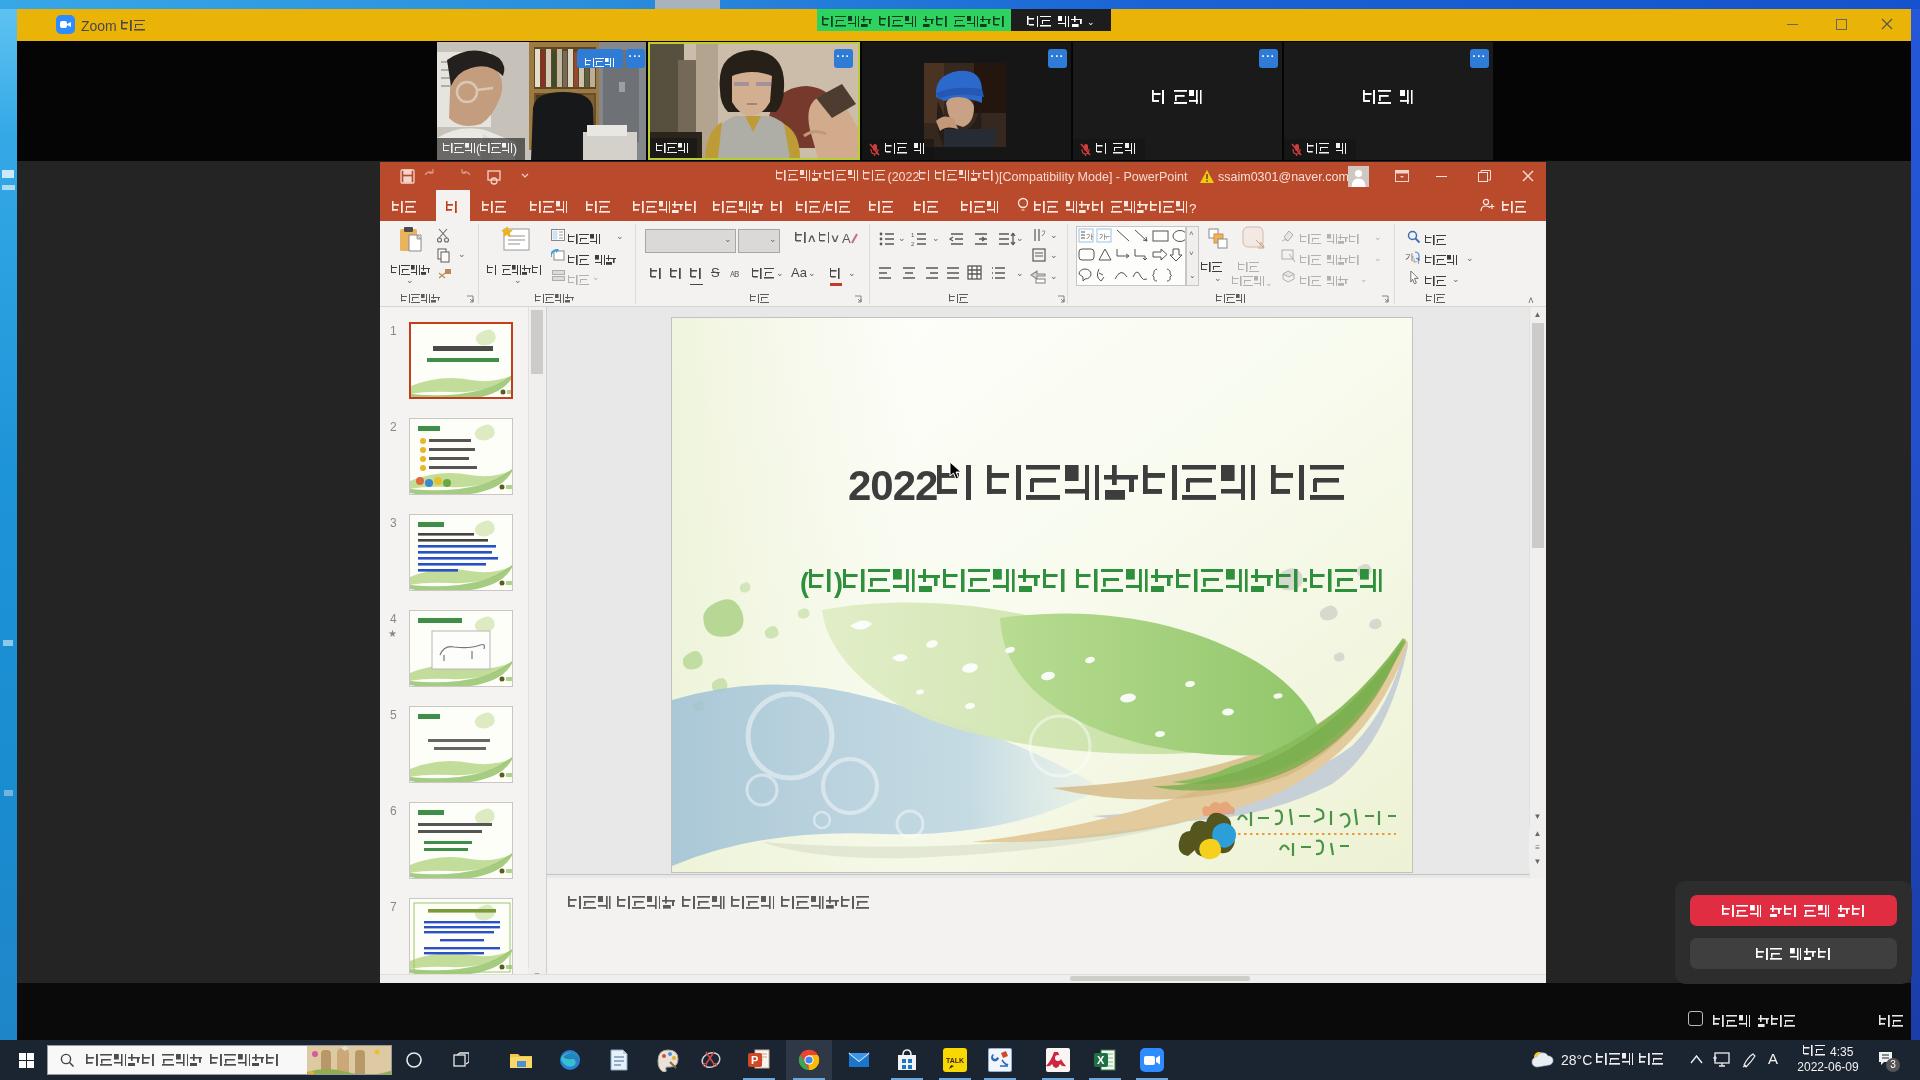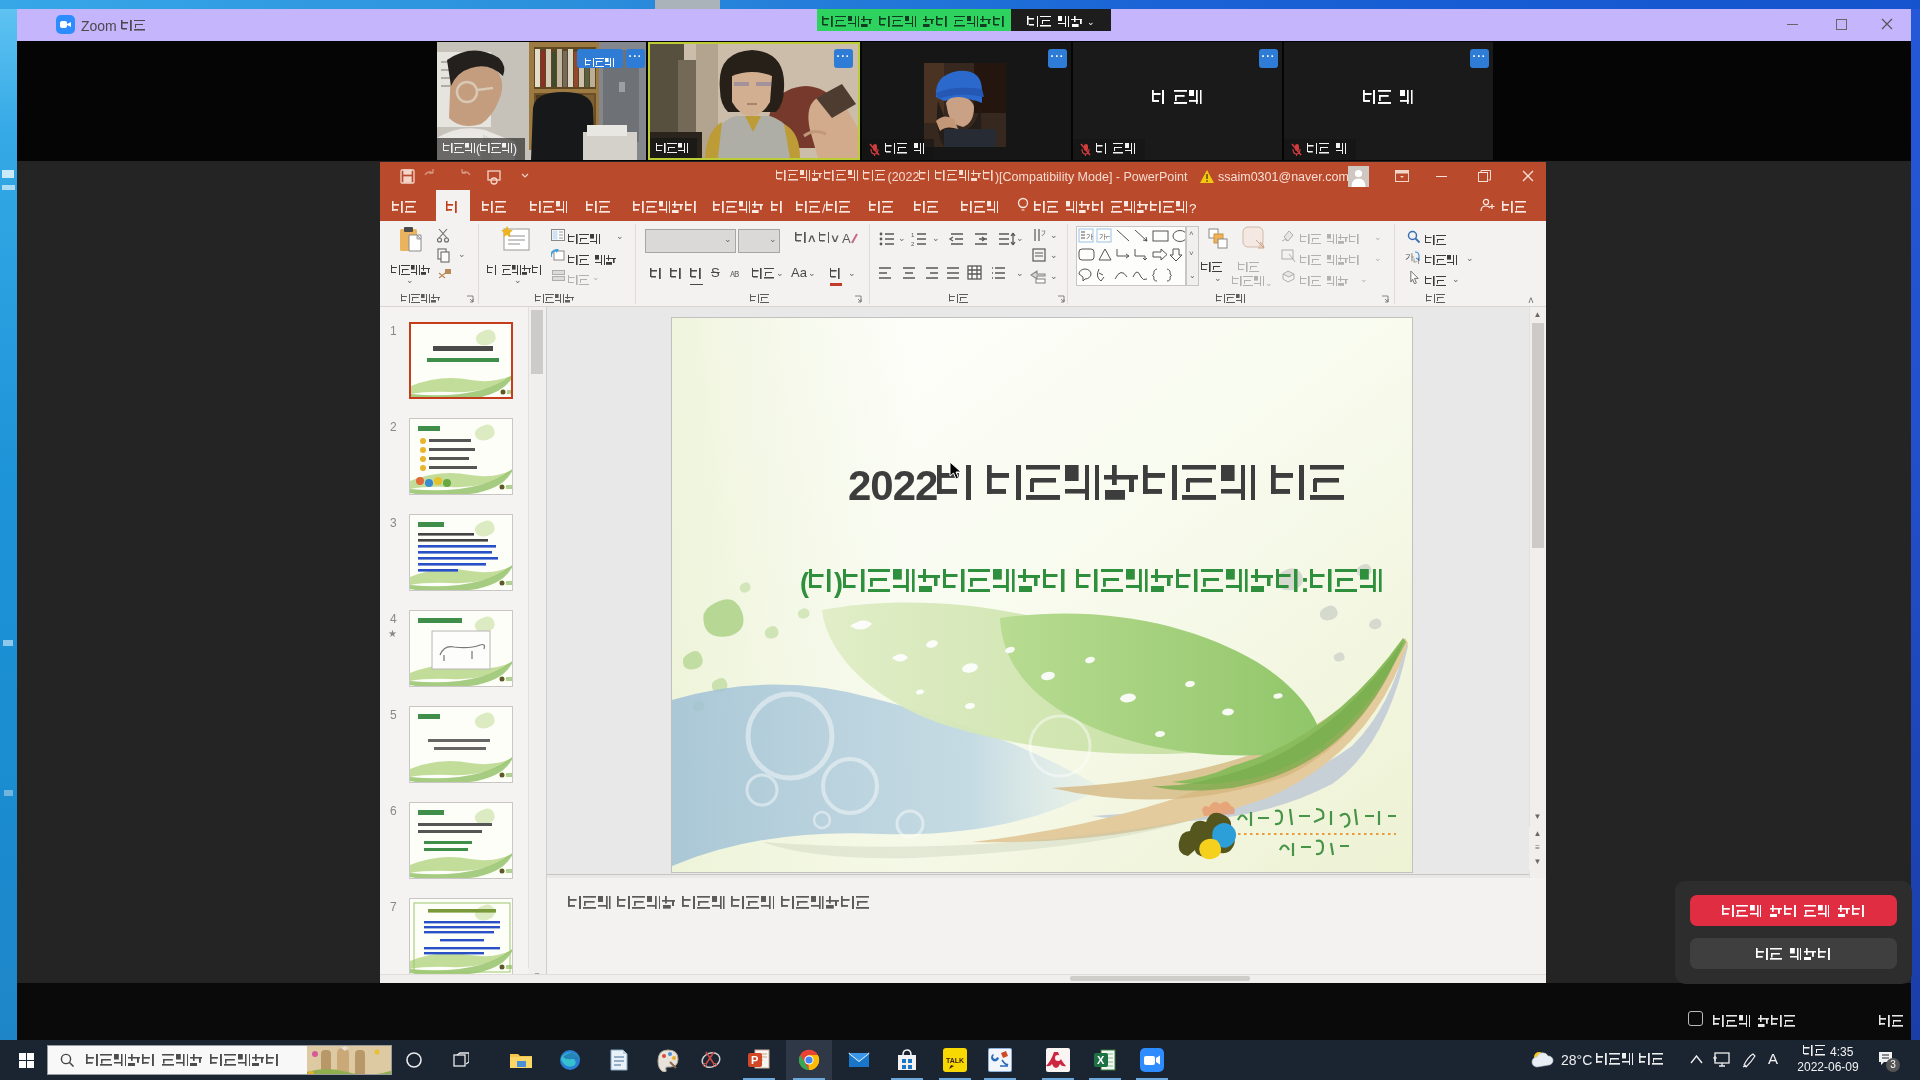--- a/index.html
+++ b/index.html
@@ -25,21 +25,21 @@
 <div class="abs" style="left:655px;top:0;width:65px;height:10px;background:#aab2ba;"></div>
 <div class="abs" style="left:0;top:9px;width:17px;height:1031px;background:linear-gradient(180deg,#5ec2f2,#35a9e6 12%,#1e94d8 45%,#1a8cd0 75%,#1e86c8);"></div>
 <div class="abs" style="left:2px;top:170px;width:12px;height:8px;background:rgba(255,255,255,.75);"></div>
 <div class="abs" style="left:3px;top:640px;width:10px;height:6px;background:rgba(255,255,255,.5);"></div>
 <div class="abs" style="left:2px;top:185px;width:13px;height:5px;background:rgba(255,255,255,.6);"></div>
 <div class="abs" style="left:4px;top:790px;width:9px;height:6px;background:rgba(220,230,240,.45);"></div>
 <div class="abs" style="left:1911px;top:9px;width:9px;height:1031px;background:linear-gradient(180deg,#2458d8,#2350cc 40%,#1c43b4 80%,#1a3da8);"></div>
 
 <div class="abs" style="left:17px;top:9px;width:1894px;height:1031px;background:#0c0c0c;">
 
-  <div class="abs" style="left:0;top:0;width:100%;height:32px;background:#c4b5fd;">
+  <div class="abs" style="left:0;top:0;width:100%;height:32px;background:#eab308;">
     <div class="abs" style="left:39px;top:6px;width:19px;height:19px;border-radius:5px;background:#2d8cff;">
       <div class="abs" style="left:4px;top:6px;width:7px;height:7px;border-radius:2px;background:#fff;"></div>
       <div class="abs" style="left:11px;top:7px;width:4px;height:5px;background:#fff;clip-path:polygon(0 40%,100% 0,100% 100%,0 60%);"></div>
     </div>
     <span class="abs" style="left:64px;top:9px;font-size:14px;color:#4a4a4a;">Zoom <x-k n="2" s="13" style="--c:#4a4a4a"><i class="g1" style="width:11px;height:11px;margin-right:2px;"></i><i class="g2" style="width:11px;height:11px;margin-right:2px;"></i></x-k></span>
 
     <div class="abs" style="left:800px;top:0px;width:194px;height:22px;background:#2ed25f;text-align:center;padding-top:4px;box-sizing:border-box;"><x-k n="4,3,2,4" s="12.5" style="--c:#113c22"><i class="g1" style="width:11px;height:11px;margin-right:2px;"></i><i class="g2" style="width:11px;height:11px;margin-right:2px;"></i><i class="g3" style="width:11px;height:11px;margin-right:2px;"></i><i class="g4" style="width:11px;height:11px;margin-right:2px;"></i><i style="width:5px;height:1px;"></i><i class="g1" style="width:11px;height:11px;margin-right:2px;"></i><i class="g2" style="width:11px;height:11px;margin-right:2px;"></i><i class="g3" style="width:11px;height:11px;margin-right:2px;"></i><i style="width:5px;height:1px;"></i><i class="g4" style="width:11px;height:11px;margin-right:2px;"></i><i class="g1" style="width:11px;height:11px;margin-right:2px;"></i><i style="width:5px;height:1px;"></i><i class="g2" style="width:11px;height:11px;margin-right:2px;"></i><i class="g3" style="width:11px;height:11px;margin-right:2px;"></i><i class="g4" style="width:11px;height:11px;margin-right:2px;"></i><i class="g1" style="width:11px;height:11px;margin-right:2px;"></i></x-k></div>
     <div class="abs" style="left:994px;top:0px;width:100px;height:22px;background:#1d1d1d;text-align:center;padding-top:4px;box-sizing:border-box;"><x-k n="2,2" s="12.5" style="--c:#fff"><i class="g1" style="width:11px;height:11px;margin-right:2px;"></i><i class="g2" style="width:11px;height:11px;margin-right:2px;"></i><i style="width:5px;height:1px;"></i><i class="g3" style="width:11px;height:11px;margin-right:2px;"></i><i class="g4" style="width:11px;height:11px;margin-right:2px;"></i></x-k><span style="color:#fff;font-size:9px;vertical-align:2px;"> ⌄</span></div>
 
     <div class="abs" style="left:1770px;top:15px;width:11px;height:1px;background:#666;"></div>

